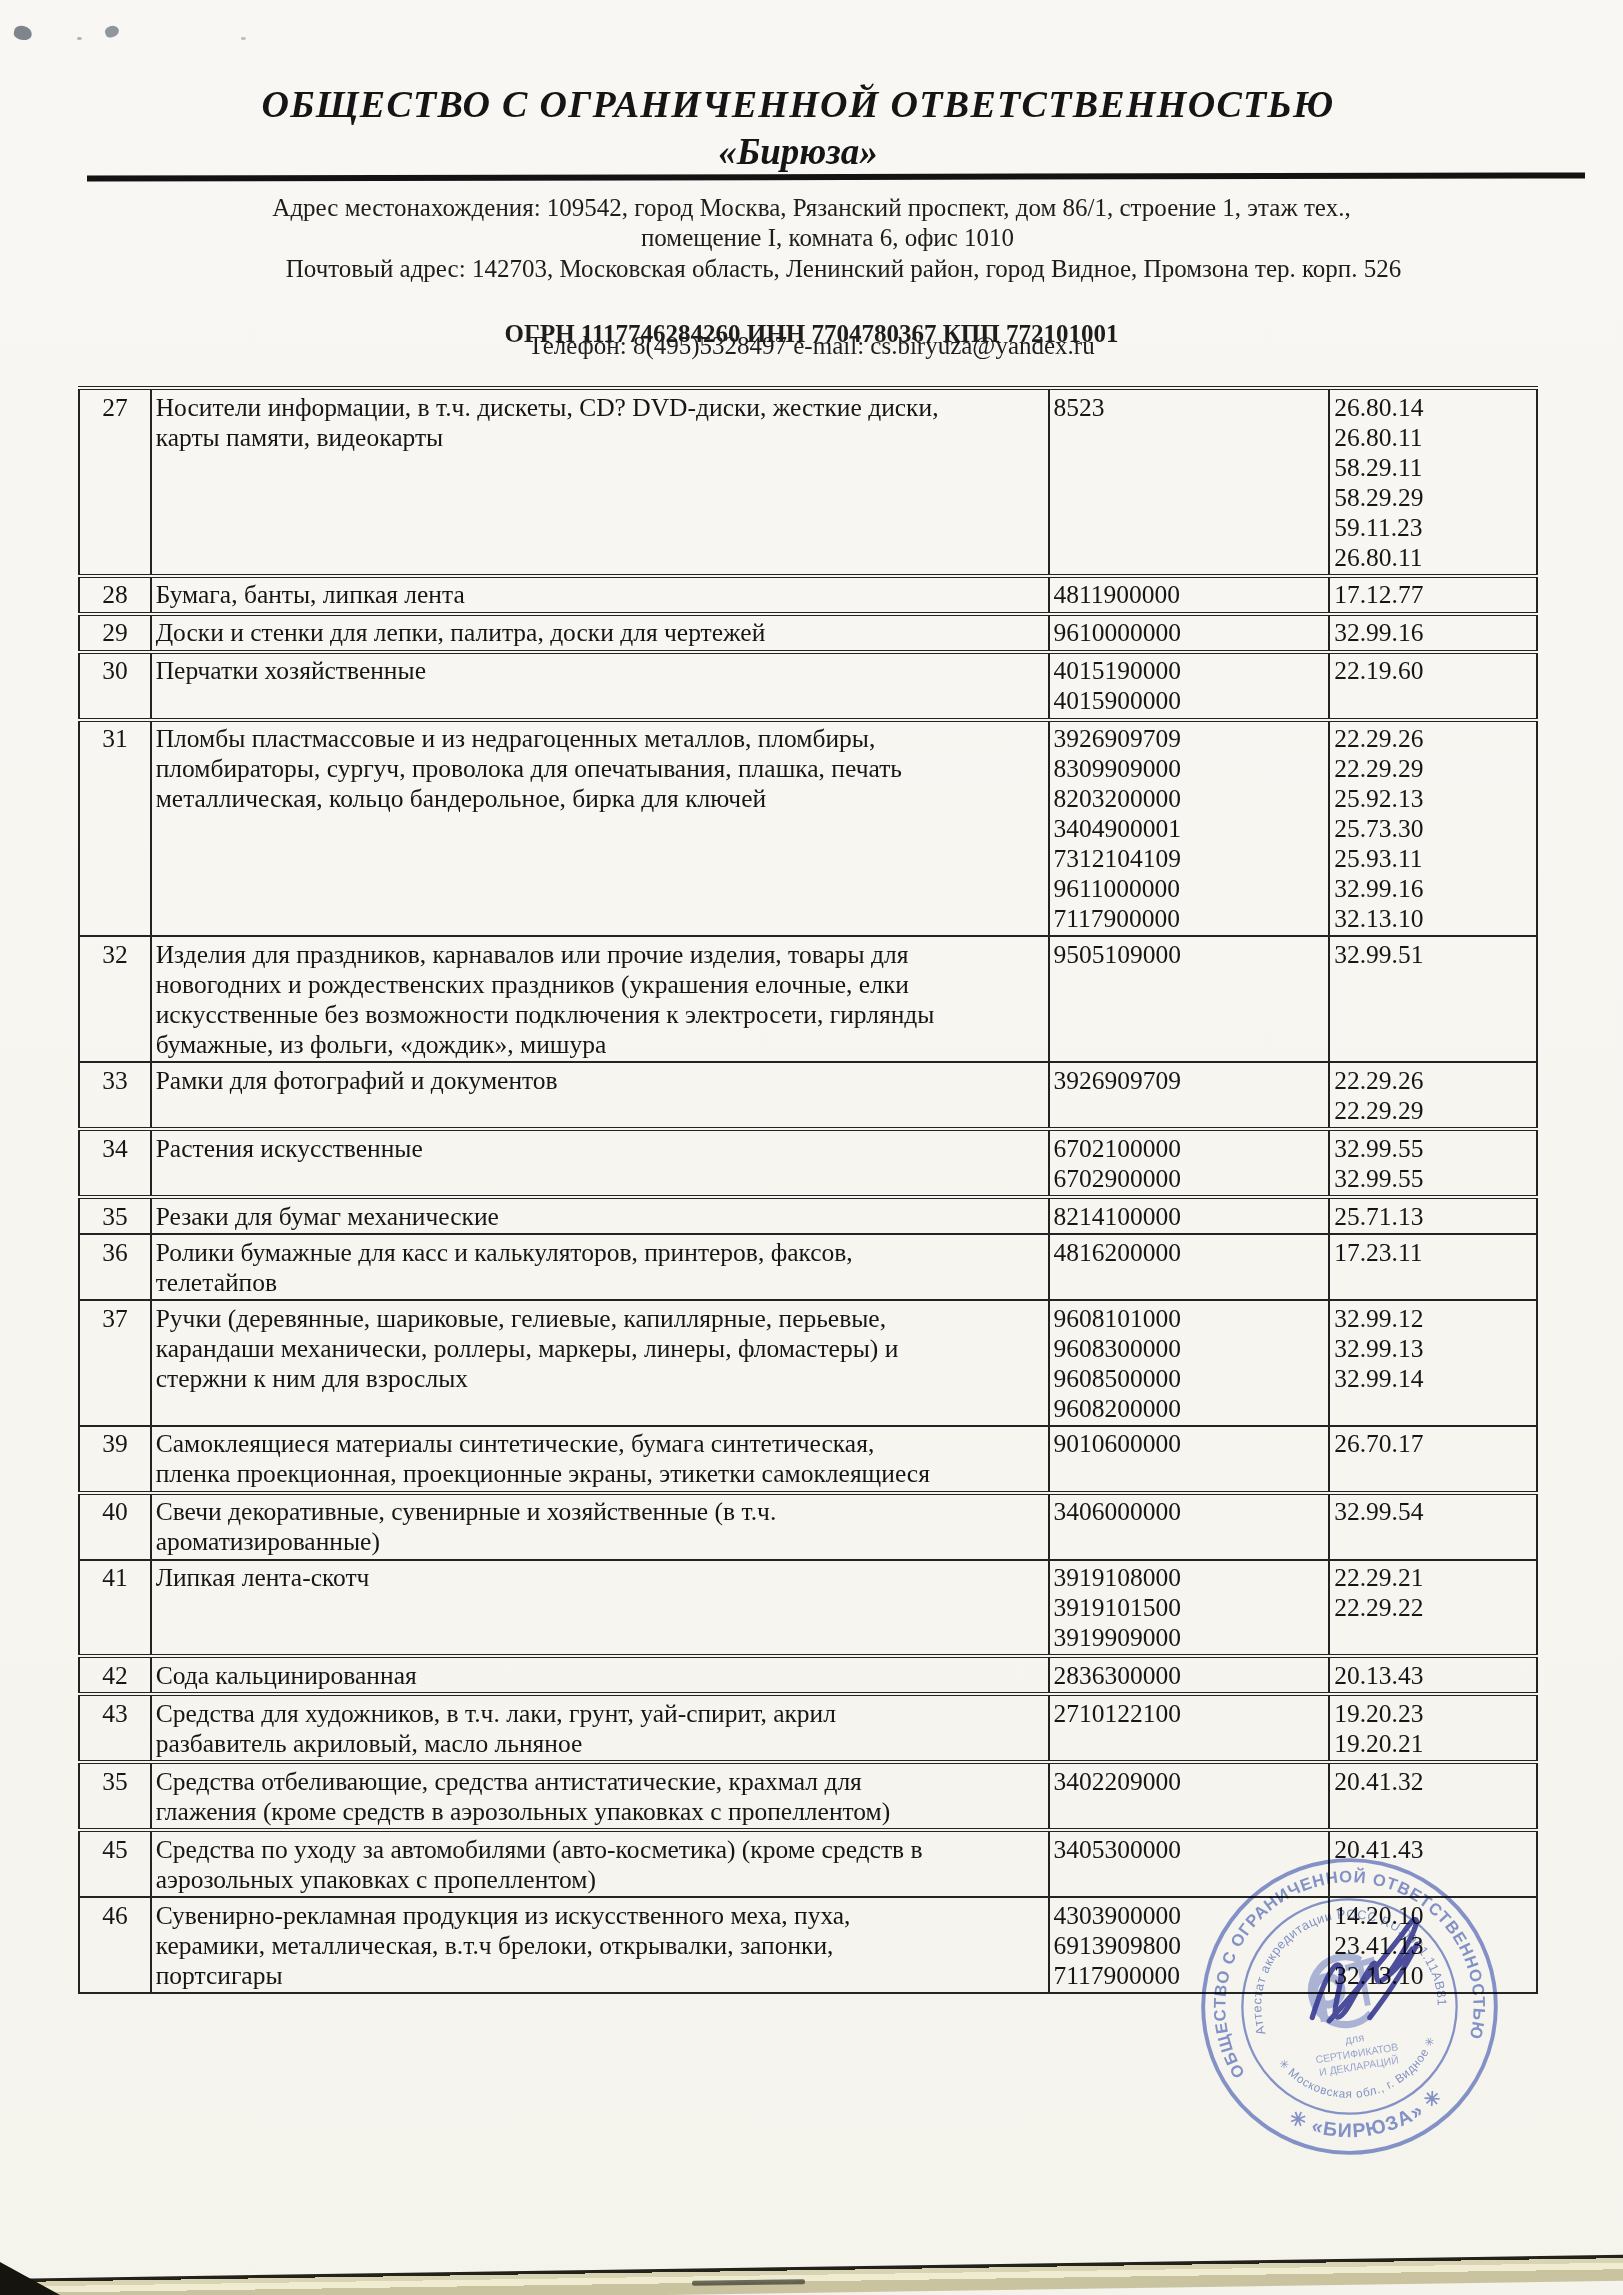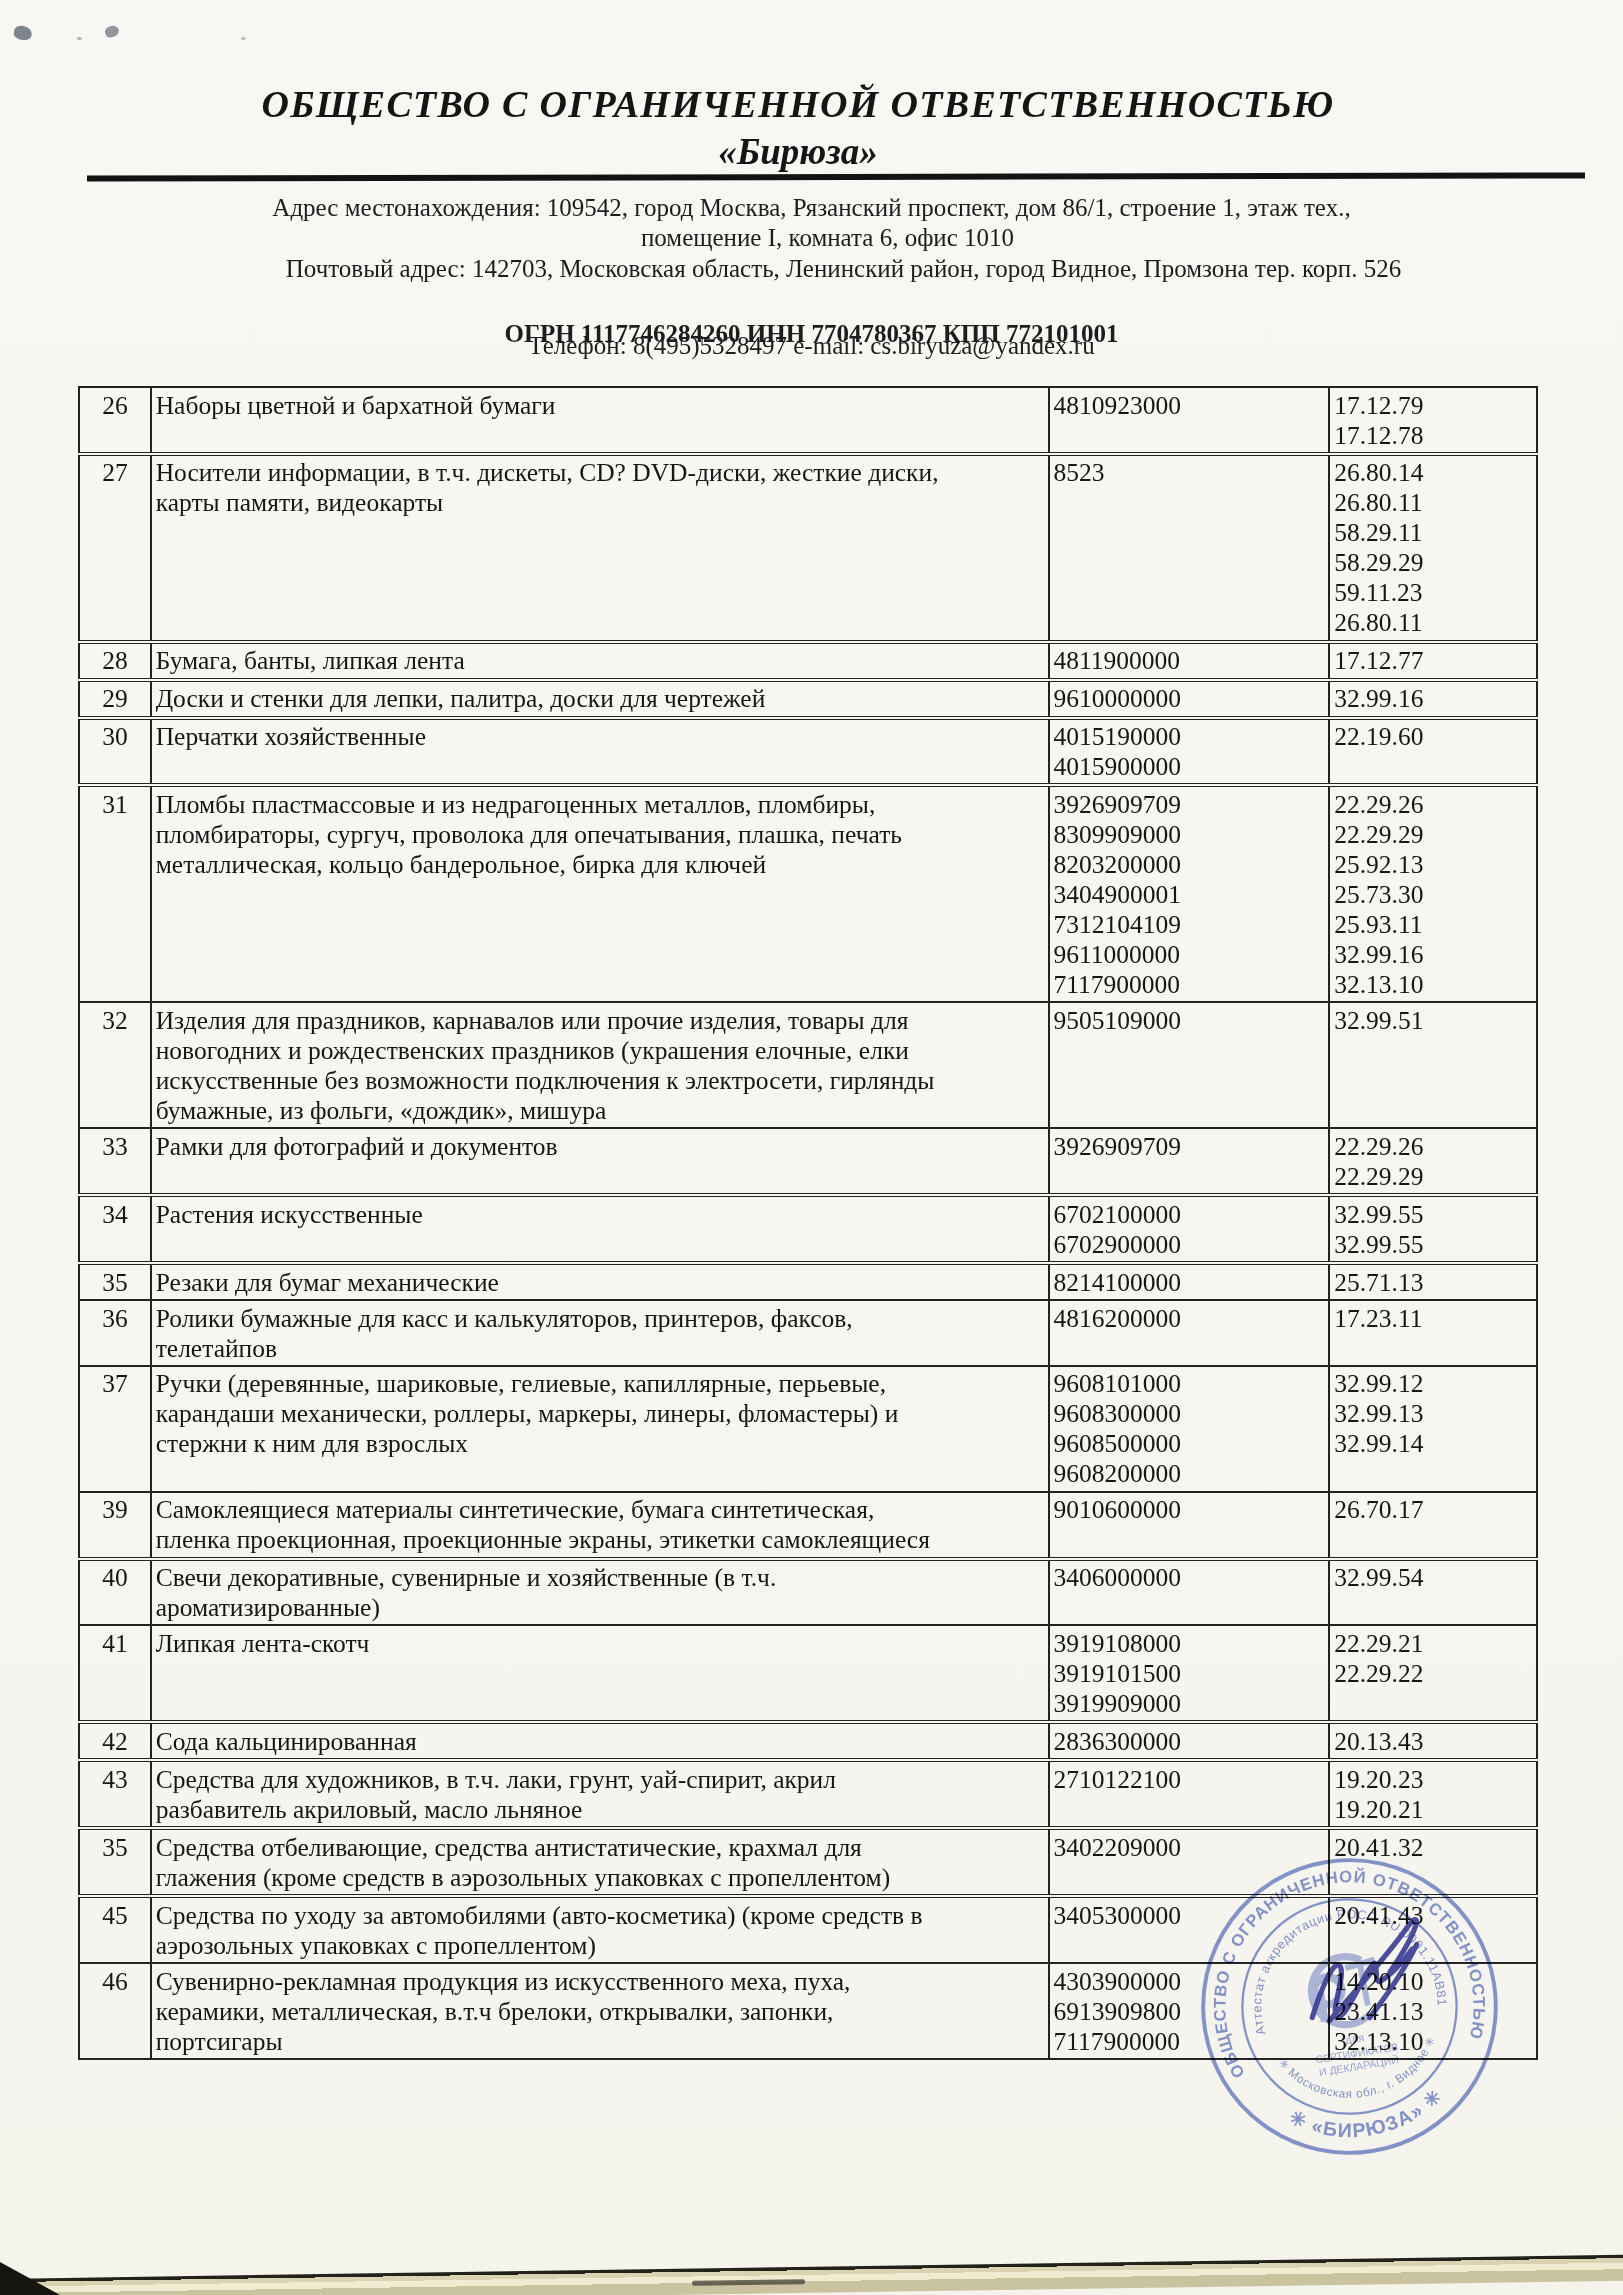--- a/index.html
+++ b/index.html
@@ -93,33 +93,20 @@
   <div class="title2">«Бирюза»</div>
   <div class="rule"></div>
   <div class="hline addr1">Адрес местонахождения: 109542, город Москва, Рязанский проспект, дом 86/1, строение 1, этаж тех.,</div>
   <div class="hline addr2">помещение I, комната 6, офис 1010</div>
   <div class="hline addr3">Почтовый адрес: 142703, Московская область, Ленинский район, город Видное, Промзона тер. корп. 526</div>
   <div class="hline ogrn">ОГРН 1117746284260 ИНН 7704780367 КПП 772101001</div>
   <div class="hline phone">Телефон: 8(495)5328497 e-mail: cs.biryuza@yandex.ru</div>
 
   <table class="goods">
     <tbody>
-        <tr>
-      <td class="c-num">26</td>
-      <td class="c-desc">
-            <div class="desc">Наборы цветной и бархатной бумаги</div>
-          </td>
-      <td class="c-code">
-            <div class="code-line">4810923000</div>
-          </td>
-      <td class="c-cls">
-            <div class="code-line">17.12.79</div>
-            <div class="code-line">17.12.78</div>
-          </td>
-    </tr>
         <tr class="dbl">
       <td class="c-num">27</td>
       <td class="c-desc">
             <div class="desc">Носители информации, в т.ч. дискеты, CD? DVD-диски, жесткие диски,
 карты памяти, видеокарты</div>
           </td>
       <td class="c-code">
             <div class="code-line">8523</div>
           </td>
       <td class="c-cls">

